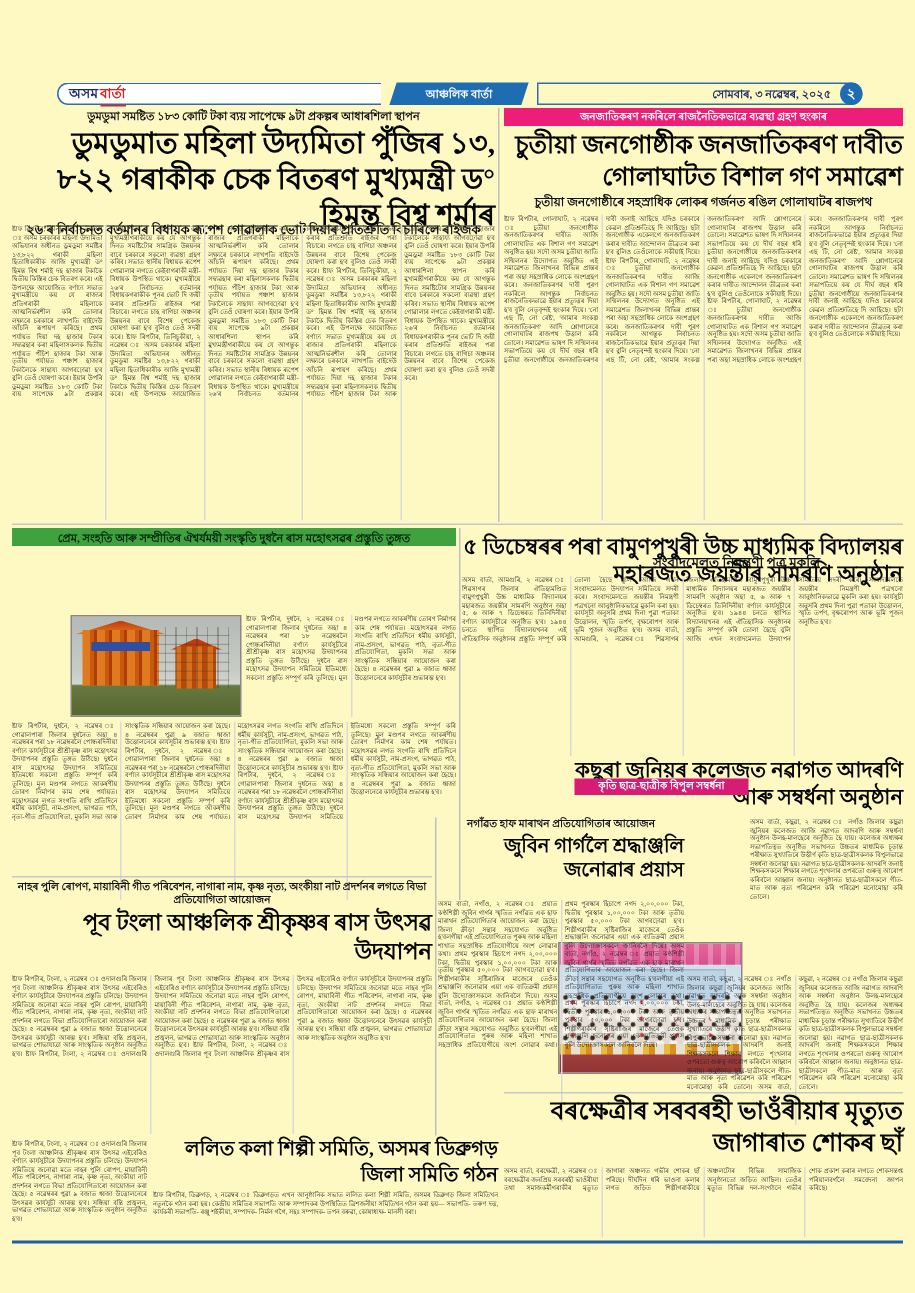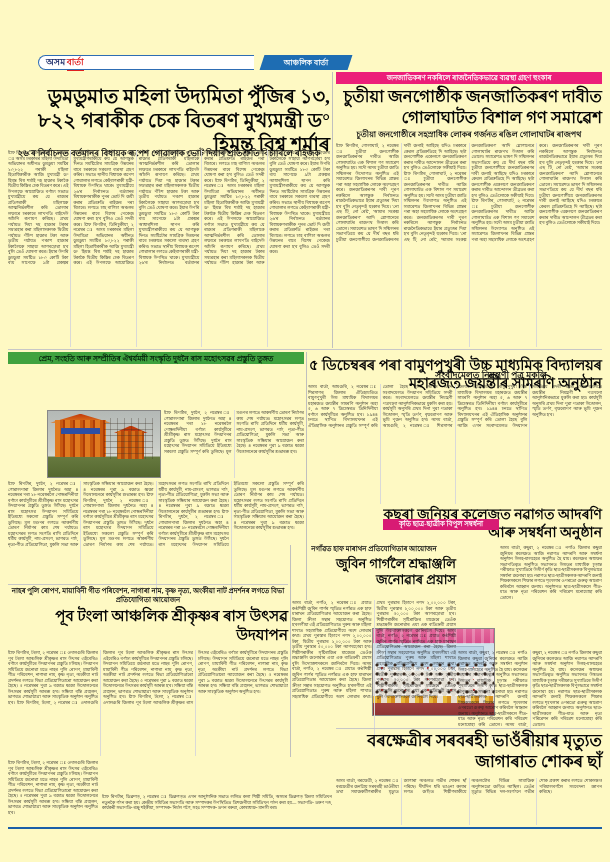--- a/index.html
+++ b/index.html
@@ -73,22 +73,27 @@
 <div class="page">
 
   <div class="hdr">
     <div class="logo-pill">
       <span class="logo-a">অসম</span>
       <span class="logo-b">বাৰ্তা</span>
     </div>
     <div class="tab-wrap">
       <span>আঞ্চলিক বাৰ্তা</span>
     </div>
+    <div class="date-box">
+      <span class="date-text">সোমবাৰ, ৩ নৱেম্বৰ, ২০২৫</span>
+      <span class="page-badge">২</span>
+    </div>
   </div>
 
+  <div class="abs kicker" style="left:8px;top:73px;width:322px;">ডুমডুমা সমষ্টিত ১৮৩ কোটি টকা ব্যয় সাপেক্ষে ৯টা প্ৰকল্পৰ আধাৰশিলা স্থাপন</div>
   <div class="abs hl" style="left:8px;top:85px;width:322px;font-size:19.5px;line-height:24px;">ডুমডুমাত মহিলা উদ্যমিতা পুঁজিৰ ১৩, ৮২২ গৰাকীক চেক বিতৰণ মুখ্যমন্ত্ৰী ড° হিমন্ত বিশ্ব শৰ্মাৰ</div>
   <div class="abs subhead" style="left:8px;top:148px;width:322px;">২৬'ৰ নিৰ্বাচনত বৰ্তমানৰ বিধায়ক ৰূপেশ গোৱালাক ভোট দিয়াৰ প্ৰতিশ্ৰুতি বিচাৰিলে ৰাইজক</div>
   <div class="abs body-cols" style="left:8px;top:150px;width:322px;height:197px;column-count:5;">ষ্টাফ ৰিপৰ্টাৰ, তিনিচুকীয়া, ২ নৱেম্বৰ ঃ অসম চৰকাৰৰ মহিলা উদ্যমিতা অভিযানৰ অধীনত ডুমডুমা সমষ্টিৰ ১৩,৮২২ গৰাকী মহিলা হিতাধিকাৰীক আজি মুখ্যমন্ত্ৰী ড° হিমন্ত বিশ্ব শৰ্মাই দহ হাজাৰ টকাকৈ দ্বিতীয় কিস্তিৰ চেক বিতৰণ কৰে। এই উপলক্ষে আয়োজিত বৰ্ণাঢ্য সভাত মুখ্যমন্ত্ৰীয়ে কয় যে ৰাজ্যৰ প্ৰতিগৰাকী মহিলাকে আত্মনিৰ্ভৰশীল কৰি তোলাৰ লক্ষ্যৰে চৰকাৰে লাখপতি বাইদেউ আঁচনি ৰূপায়ণ কৰিছে। প্ৰথম পৰ্যায়ত দিয়া দহ হাজাৰ টকাৰ সদ্ব্যৱহাৰ কৰা মহিলাসকলক দ্বিতীয় পৰ্যায়ত পঁচিশ হাজাৰ টকা আৰু তৃতীয় পৰ্যায়ত পঞ্চাশ হাজাৰ টকালৈকে সাহায্য আগবঢ়োৱা হ'ব বুলি তেওঁ ঘোষণা কৰে। ইয়াৰ উপৰি ডুমডুমা সমষ্টিত ১৮৩ কোটি টকা ব্যয় সাপেক্ষে ৯টা প্ৰকল্পৰ আধাৰশিলা স্থাপন কৰি মুখ্যমন্ত্ৰীগৰাকীয়ে কয় যে আগন্তুক দিনত সমষ্টিটোৰ সামগ্ৰিক উন্নয়নৰ বাবে চৰকাৰে সকলো ব্যৱস্থা গ্ৰহণ কৰিব। সভাত স্থানীয় বিধায়ক ৰূপেশ গোৱালাৰ লগতে কেইবাগৰাকী মন্ত্ৰী-বিধায়ক উপস্থিত থাকে। মুখ্যমন্ত্ৰীয়ে ২৬'ৰ নিৰ্বাচনত বৰ্তমানৰ বিধায়কগৰাকীক পুনৰ ভোট দি জয়ী কৰাৰ প্ৰতিশ্ৰুতি ৰাইজৰ পৰা বিচাৰে। লগতে চাহ বাগিচা অঞ্চলৰ উন্নয়নৰ বাবে বিশেষ পেকেজ ঘোষণা কৰা হ'ব বুলিও তেওঁ সদৰী কৰে। ষ্টাফ ৰিপৰ্টাৰ, তিনিচুকীয়া, ২ নৱেম্বৰ ঃ অসম চৰকাৰৰ মহিলা উদ্যমিতা অভিযানৰ অধীনত ডুমডুমা সমষ্টিৰ ১৩,৮২২ গৰাকী মহিলা হিতাধিকাৰীক আজি মুখ্যমন্ত্ৰী ড° হিমন্ত বিশ্ব শৰ্মাই দহ হাজাৰ টকাকৈ দ্বিতীয় কিস্তিৰ চেক বিতৰণ কৰে। এই উপলক্ষে আয়োজিত বৰ্ণাঢ্য সভাত মুখ্যমন্ত্ৰীয়ে কয় যে ৰাজ্যৰ প্ৰতিগৰাকী মহিলাকে আত্মনিৰ্ভৰশীল কৰি তোলাৰ লক্ষ্যৰে চৰকাৰে লাখপতি বাইদেউ আঁচনি ৰূপায়ণ কৰিছে। প্ৰথম পৰ্যায়ত দিয়া দহ হাজাৰ টকাৰ সদ্ব্যৱহাৰ কৰা মহিলাসকলক দ্বিতীয় পৰ্যায়ত পঁচিশ হাজাৰ টকা আৰু তৃতীয় পৰ্যায়ত পঞ্চাশ হাজাৰ টকালৈকে সাহায্য আগবঢ়োৱা হ'ব বুলি তেওঁ ঘোষণা কৰে। ইয়াৰ উপৰি ডুমডুমা সমষ্টিত ১৮৩ কোটি টকা ব্যয় সাপেক্ষে ৯টা প্ৰকল্পৰ আধাৰশিলা স্থাপন কৰি মুখ্যমন্ত্ৰীগৰাকীয়ে কয় যে আগন্তুক দিনত সমষ্টিটোৰ সামগ্ৰিক উন্নয়নৰ বাবে চৰকাৰে সকলো ব্যৱস্থা গ্ৰহণ কৰিব। সভাত স্থানীয় বিধায়ক ৰূপেশ গোৱালাৰ লগতে কেইবাগৰাকী মন্ত্ৰী-বিধায়ক উপস্থিত থাকে। মুখ্যমন্ত্ৰীয়ে ২৬'ৰ নিৰ্বাচনত বৰ্তমানৰ বিধায়কগৰাকীক পুনৰ ভোট দি জয়ী কৰাৰ প্ৰতিশ্ৰুতি ৰাইজৰ পৰা বিচাৰে। লগতে চাহ বাগিচা অঞ্চলৰ উন্নয়নৰ বাবে বিশেষ পেকেজ ঘোষণা কৰা হ'ব বুলিও তেওঁ সদৰী কৰে। ষ্টাফ ৰিপৰ্টাৰ, তিনিচুকীয়া, ২ নৱেম্বৰ ঃ অসম চৰকাৰৰ মহিলা উদ্যমিতা অভিযানৰ অধীনত ডুমডুমা সমষ্টিৰ ১৩,৮২২ গৰাকী মহিলা হিতাধিকাৰীক আজি মুখ্যমন্ত্ৰী ড° হিমন্ত বিশ্ব শৰ্মাই দহ হাজাৰ টকাকৈ দ্বিতীয় কিস্তিৰ চেক বিতৰণ কৰে। এই উপলক্ষে আয়োজিত বৰ্ণাঢ্য সভাত মুখ্যমন্ত্ৰীয়ে কয় যে ৰাজ্যৰ প্ৰতিগৰাকী মহিলাকে আত্মনিৰ্ভৰশীল কৰি তোলাৰ লক্ষ্যৰে চৰকাৰে লাখপতি বাইদেউ আঁচনি ৰূপায়ণ কৰিছে। প্ৰথম পৰ্যায়ত দিয়া দহ হাজাৰ টকাৰ সদ্ব্যৱহাৰ কৰা মহিলাসকলক দ্বিতীয় পৰ্যায়ত পঁচিশ হাজাৰ টকা আৰু তৃতীয় পৰ্যায়ত পঞ্চাশ হাজাৰ টকালৈকে সাহায্য আগবঢ়োৱা হ'ব বুলি তেওঁ ঘোষণা কৰে। ইয়াৰ উপৰি ডুমডুমা সমষ্টিত ১৮৩ কোটি টকা ব্যয় সাপেক্ষে ৯টা প্ৰকল্পৰ আধাৰশিলা স্থাপন কৰি মুখ্যমন্ত্ৰীগৰাকীয়ে কয় যে আগন্তুক দিনত সমষ্টিটোৰ সামগ্ৰিক উন্নয়নৰ বাবে চৰকাৰে সকলো ব্যৱস্থা গ্ৰহণ কৰিব। সভাত স্থানীয় বিধায়ক ৰূপেশ গোৱালাৰ লগতে কেইবাগৰাকী মন্ত্ৰী-বিধায়ক উপস্থিত থাকে। মুখ্যমন্ত্ৰীয়ে ২৬'ৰ নিৰ্বাচনত বৰ্তমানৰ বিধায়কগৰাকীক পুনৰ ভোট দি জয়ী কৰাৰ প্ৰতিশ্ৰুতি ৰাইজৰ পৰা বিচাৰে। লগতে চাহ বাগিচা অঞ্চলৰ উন্নয়নৰ বাবে বিশেষ পেকেজ ঘোষণা কৰা হ'ব বুলিও তেওঁ সদৰী কৰে।</div>
 
   <div class="vline" style="left:332px;top:72px;height:276px;"></div>
 
   <div class="abs kicker-pink" style="left:336px;top:72px;width:262px;">জনজাতিকৰণ নকৰিলে ৰাজনৈতিকভাৱে ব্যৱস্থা গ্ৰহণ হুংকাৰ</div>
   <div class="abs hl" style="left:336px;top:86px;width:266px;font-size:16.5px;line-height:21px;">চুতীয়া জনগোষ্ঠীক জনজাতিকৰণ দাবীত গোলাঘাটত বিশাল গণ সমাৱেশ</div>
   <div class="abs subhead" style="left:336px;top:130px;width:266px;font-size:8px;">চুতীয়া জনগোষ্ঠীৰে সহস্ৰাধিক লোকৰ গৰ্জনত ৰঙিল গোলাঘাটৰ ৰাজপথ</div>
   <div class="abs body-cols" style="left:336px;top:143px;width:266px;height:204px;column-count:4;">ষ্টাফ ৰিপৰ্টাৰ, গোলাঘাট, ২ নৱেম্বৰ ঃ চুতীয়া জনগোষ্ঠীক জনজাতিকৰণৰ দাবীত আজি গোলাঘাটত এক বিশাল গণ সমাৱেশ অনুষ্ঠিত হয়। সদৌ অসম চুতীয়া জাতি সন্মিলনৰ উদ্যোগত অনুষ্ঠিত এই সমাৱেশত জিলাখনৰ বিভিন্ন প্ৰান্তৰ পৰা অহা সহস্ৰাধিক লোকে অংশগ্ৰহণ কৰে। জনজাতিকৰণৰ দাবী পূৰণ নকৰিলে আগন্তুক নিৰ্বাচনত ৰাজনৈতিকভাৱে ইয়াৰ প্ৰত্যুত্তৰ দিয়া হ'ব বুলি নেতৃবৃন্দই হুংকাৰ দিয়ে। 'নো এছ টি, নো ৰেষ্ট', 'আমাৰ সংকল্প জনজাতিকৰণ' আদি শ্লোগানেৰে গোলাঘাটৰ ৰাজপথ উত্তাল কৰি তোলে। সমাৱেশত ভাষণ দি সন্মিলনৰ সভাপতিয়ে কয় যে দীৰ্ঘ বছৰ ধৰি চুতীয়া জনগোষ্ঠীয়ে জনজাতিকৰণৰ দাবী জনাই আহিছে যদিও চৰকাৰে কেৱল প্ৰতিশ্ৰুতিহে দি আহিছে। ছটা জনগোষ্ঠীক একেলগে জনজাতিকৰণ কৰাৰ দাবীত আন্দোলন তীব্ৰতৰ কৰা হ'ব বুলিও তেওঁলোকে সকীয়াই দিয়ে। ষ্টাফ ৰিপৰ্টাৰ, গোলাঘাট, ২ নৱেম্বৰ ঃ চুতীয়া জনগোষ্ঠীক জনজাতিকৰণৰ দাবীত আজি গোলাঘাটত এক বিশাল গণ সমাৱেশ অনুষ্ঠিত হয়। সদৌ অসম চুতীয়া জাতি সন্মিলনৰ উদ্যোগত অনুষ্ঠিত এই সমাৱেশত জিলাখনৰ বিভিন্ন প্ৰান্তৰ পৰা অহা সহস্ৰাধিক লোকে অংশগ্ৰহণ কৰে। জনজাতিকৰণৰ দাবী পূৰণ নকৰিলে আগন্তুক নিৰ্বাচনত ৰাজনৈতিকভাৱে ইয়াৰ প্ৰত্যুত্তৰ দিয়া হ'ব বুলি নেতৃবৃন্দই হুংকাৰ দিয়ে। 'নো এছ টি, নো ৰেষ্ট', 'আমাৰ সংকল্প জনজাতিকৰণ' আদি শ্লোগানেৰে গোলাঘাটৰ ৰাজপথ উত্তাল কৰি তোলে। সমাৱেশত ভাষণ দি সন্মিলনৰ সভাপতিয়ে কয় যে দীৰ্ঘ বছৰ ধৰি চুতীয়া জনগোষ্ঠীয়ে জনজাতিকৰণৰ দাবী জনাই আহিছে যদিও চৰকাৰে কেৱল প্ৰতিশ্ৰুতিহে দি আহিছে। ছটা জনগোষ্ঠীক একেলগে জনজাতিকৰণ কৰাৰ দাবীত আন্দোলন তীব্ৰতৰ কৰা হ'ব বুলিও তেওঁলোকে সকীয়াই দিয়ে। ষ্টাফ ৰিপৰ্টাৰ, গোলাঘাট, ২ নৱেম্বৰ ঃ চুতীয়া জনগোষ্ঠীক জনজাতিকৰণৰ দাবীত আজি গোলাঘাটত এক বিশাল গণ সমাৱেশ অনুষ্ঠিত হয়। সদৌ অসম চুতীয়া জাতি সন্মিলনৰ উদ্যোগত অনুষ্ঠিত এই সমাৱেশত জিলাখনৰ বিভিন্ন প্ৰান্তৰ পৰা অহা সহস্ৰাধিক লোকে অংশগ্ৰহণ কৰে। জনজাতিকৰণৰ দাবী পূৰণ নকৰিলে আগন্তুক নিৰ্বাচনত ৰাজনৈতিকভাৱে ইয়াৰ প্ৰত্যুত্তৰ দিয়া হ'ব বুলি নেতৃবৃন্দই হুংকাৰ দিয়ে। 'নো এছ টি, নো ৰেষ্ট', 'আমাৰ সংকল্প জনজাতিকৰণ' আদি শ্লোগানেৰে গোলাঘাটৰ ৰাজপথ উত্তাল কৰি তোলে। সমাৱেশত ভাষণ দি সন্মিলনৰ সভাপতিয়ে কয় যে দীৰ্ঘ বছৰ ধৰি চুতীয়া জনগোষ্ঠীয়ে জনজাতিকৰণৰ দাবী জনাই আহিছে যদিও চৰকাৰে কেৱল প্ৰতিশ্ৰুতিহে দি আহিছে। ছটা জনগোষ্ঠীক একেলগে জনজাতিকৰণ কৰাৰ দাবীত আন্দোলন তীব্ৰতৰ কৰা হ'ব বুলিও তেওঁলোকে সকীয়াই দিয়ে।</div>
@@ -128,20 +133,21 @@
   <div class="abs kicker" style="left:292px;top:545px;width:164px;font-size:7px;">নগাঁৱত হাফ মাৰাথন প্ৰতিযোগিতাৰ আয়োজন</div>
   <div class="abs hl" style="left:292px;top:556px;width:164px;font-size:13px;line-height:16px;">জুবিন গাৰ্গলৈ শ্ৰদ্ধাঞ্জলি জনোৱাৰ প্ৰয়াস</div>
   <div class="abs body-cols" style="left:292px;top:600px;width:164px;height:148px;column-count:2;">অসম বাৰ্তা, নগাঁও, ২ নৱেম্বৰ ঃ প্ৰয়াত কণ্ঠশিল্পী জুবিন গাৰ্গৰ স্মৃতিত নগাঁৱত এক হাফ মাৰাথন প্ৰতিযোগিতাৰ আয়োজন কৰা হৈছে। জিলা ক্ৰীড়া সন্থাৰ সহযোগত অনুষ্ঠিত হ'বলগীয়া এই প্ৰতিযোগিতাত পুৰুষ আৰু মহিলা শাখাত সহস্ৰাধিক প্ৰতিযোগীয়ে অংশ লোৱাৰ কথা। প্ৰথম পুৰস্কাৰ হিচাপে নগদ ২,০০,০০০ টকা, দ্বিতীয় পুৰস্কাৰ ১,০০,০০০ টকা আৰু তৃতীয় পুৰস্কাৰ ৫০,০০০ টকা আগবঢ়োৱা হ'ব। শিল্পীগৰাকীৰ সৃষ্টিৰাজিৰ মাজেৰে তেওঁক শ্ৰদ্ধাঞ্জলি জনোৱাৰ এয়া এক ব্যতিক্ৰমী প্ৰয়াস বুলি উদ্যোক্তাসকলে জানিবলৈ দিয়ে। অসম বাৰ্তা, নগাঁও, ২ নৱেম্বৰ ঃ প্ৰয়াত কণ্ঠশিল্পী জুবিন গাৰ্গৰ স্মৃতিত নগাঁৱত এক হাফ মাৰাথন প্ৰতিযোগিতাৰ আয়োজন কৰা হৈছে। জিলা ক্ৰীড়া সন্থাৰ সহযোগত অনুষ্ঠিত হ'বলগীয়া এই প্ৰতিযোগিতাত পুৰুষ আৰু মহিলা শাখাত সহস্ৰাধিক প্ৰতিযোগীয়ে অংশ লোৱাৰ কথা। প্ৰথম পুৰস্কাৰ হিচাপে নগদ ২,০০,০০০ টকা, দ্বিতীয় পুৰস্কাৰ ১,০০,০০০ টকা আৰু তৃতীয় পুৰস্কাৰ ৫০,০০০ টকা আগবঢ়োৱা হ'ব। শিল্পীগৰাকীৰ সৃষ্টিৰাজিৰ মাজেৰে তেওঁক শ্ৰদ্ধাঞ্জলি জনোৱাৰ এয়া এক ব্যতিক্ৰমী প্ৰয়াস বুলি উদ্যোক্তাসকলে জানিবলৈ দিয়ে। অসম বাৰ্তা, নগাঁও, ২ নৱেম্বৰ ঃ প্ৰয়াত কণ্ঠশিল্পী জুবিন গাৰ্গৰ স্মৃতিত নগাঁৱত এক হাফ মাৰাথন প্ৰতিযোগিতাৰ আয়োজন কৰা হৈছে। জিলা ক্ৰীড়া সন্থাৰ সহযোগত অনুষ্ঠিত হ'বলগীয়া এই প্ৰতিযোগিতাত পুৰুষ আৰু মহিলা শাখাত সহস্ৰাধিক প্ৰতিযোগীয়ে অংশ লোৱাৰ কথা। প্ৰথম পুৰস্কাৰ হিচাপে নগদ ২,০০,০০০ টকা, দ্বিতীয় পুৰস্কাৰ ১,০০,০০০ টকা আৰু তৃতীয় পুৰস্কাৰ ৫০,০০০ টকা আগবঢ়োৱা হ'ব। শিল্পীগৰাকীৰ সৃষ্টিৰাজিৰ মাজেৰে তেওঁক শ্ৰদ্ধাঞ্জলি জনোৱাৰ এয়া এক ব্যতিক্ৰমী প্ৰয়াস বুলি উদ্যোক্তাসকলে জানিবলৈ দিয়ে।</div>
 
   <div class="hline" style="left:8px;top:584px;width:280px;"></div>
   <div class="abs hl" style="left:8px;top:607px;width:280px;font-size:15px;line-height:19px;">পূব টংলা আঞ্চলিক শ্ৰীকৃষ্ণৰ ৰাস উৎসৱ উদযাপন</div>
   <div class="abs kicker" style="left:8px;top:587px;width:280px;font-size:7px;">নাহৰ পুলি ৰোপণ, মায়াবিনী গীত পৰিবেশন, নাগাৰা নাম, কৃষ্ণ নৃত্য, অংকীয়া নাট প্ৰদৰ্শনৰ লগতে বিভা প্ৰতিযোগিতা আয়োজন</div>
   <div class="abs body-cols" style="left:8px;top:650px;width:280px;height:106px;column-count:3;">ষ্টাফ ৰিপৰ্টাৰ, টংলা, ২ নৱেম্বৰ ঃ ওদালগুৰি জিলাৰ পূব টংলা আঞ্চলিক শ্ৰীকৃষ্ণৰ ৰাস উৎসৱ এইবেৰিও বৰ্ণাঢ্য কাৰ্যসূচীৰে উদযাপনৰ প্ৰস্তুতি চলিছে। উদযাপন সমিতিয়ে জনোৱা মতে নাহৰ পুলি ৰোপণ, মায়াবিনী গীত পৰিবেশন, নাগাৰা নাম, কৃষ্ণ নৃত্য, অংকীয়া নাট প্ৰদৰ্শনৰ লগতে বিভা প্ৰতিযোগিতাৰো আয়োজন কৰা হৈছে। ৫ নৱেম্বৰৰ পুৱা ৯ বজাত ধ্বজা উত্তোলনেৰে উৎসৱৰ কাৰ্যসূচী আৰম্ভ হ'ব। সন্ধিয়া বন্তি প্ৰজ্বলন, ভাগৱত শোভাযাত্ৰা আৰু সাংস্কৃতিক অনুষ্ঠান অনুষ্ঠিত হ'ব। ষ্টাফ ৰিপৰ্টাৰ, টংলা, ২ নৱেম্বৰ ঃ ওদালগুৰি জিলাৰ পূব টংলা আঞ্চলিক শ্ৰীকৃষ্ণৰ ৰাস উৎসৱ এইবেৰিও বৰ্ণাঢ্য কাৰ্যসূচীৰে উদযাপনৰ প্ৰস্তুতি চলিছে। উদযাপন সমিতিয়ে জনোৱা মতে নাহৰ পুলি ৰোপণ, মায়াবিনী গীত পৰিবেশন, নাগাৰা নাম, কৃষ্ণ নৃত্য, অংকীয়া নাট প্ৰদৰ্শনৰ লগতে বিভা প্ৰতিযোগিতাৰো আয়োজন কৰা হৈছে। ৫ নৱেম্বৰৰ পুৱা ৯ বজাত ধ্বজা উত্তোলনেৰে উৎসৱৰ কাৰ্যসূচী আৰম্ভ হ'ব। সন্ধিয়া বন্তি প্ৰজ্বলন, ভাগৱত শোভাযাত্ৰা আৰু সাংস্কৃতিক অনুষ্ঠান অনুষ্ঠিত হ'ব। ষ্টাফ ৰিপৰ্টাৰ, টংলা, ২ নৱেম্বৰ ঃ ওদালগুৰি জিলাৰ পূব টংলা আঞ্চলিক শ্ৰীকৃষ্ণৰ ৰাস উৎসৱ এইবেৰিও বৰ্ণাঢ্য কাৰ্যসূচীৰে উদযাপনৰ প্ৰস্তুতি চলিছে। উদযাপন সমিতিয়ে জনোৱা মতে নাহৰ পুলি ৰোপণ, মায়াবিনী গীত পৰিবেশন, নাগাৰা নাম, কৃষ্ণ নৃত্য, অংকীয়া নাট প্ৰদৰ্শনৰ লগতে বিভা প্ৰতিযোগিতাৰো আয়োজন কৰা হৈছে। ৫ নৱেম্বৰৰ পুৱা ৯ বজাত ধ্বজা উত্তোলনেৰে উৎসৱৰ কাৰ্যসূচী আৰম্ভ হ'ব। সন্ধিয়া বন্তি প্ৰজ্বলন, ভাগৱত শোভাযাত্ৰা আৰু সাংস্কৃতিক অনুষ্ঠান অনুষ্ঠিত হ'ব।</div>
   <div class="abs body-plain" style="left:8px;top:760px;width:90px;height:62px;">ষ্টাফ ৰিপৰ্টাৰ, টংলা, ২ নৱেম্বৰ ঃ ওদালগুৰি জিলাৰ পূব টংলা আঞ্চলিক শ্ৰীকৃষ্ণৰ ৰাস উৎসৱ এইবেৰিও বৰ্ণাঢ্য কাৰ্যসূচীৰে উদযাপনৰ প্ৰস্তুতি চলিছে। উদযাপন সমিতিয়ে জনোৱা মতে নাহৰ পুলি ৰোপণ, মায়াবিনী গীত পৰিবেশন, নাগাৰা নাম, কৃষ্ণ নৃত্য, অংকীয়া নাট প্ৰদৰ্শনৰ লগতে বিভা প্ৰতিযোগিতাৰো আয়োজন কৰা হৈছে। ৫ নৱেম্বৰৰ পুৱা ৯ বজাত ধ্বজা উত্তোলনেৰে উৎসৱৰ কাৰ্যসূচী আৰম্ভ হ'ব। সন্ধিয়া বন্তি প্ৰজ্বলন, ভাগৱত শোভাযাত্ৰা আৰু সাংস্কৃতিক অনুষ্ঠান অনুষ্ঠিত হ'ব।</div>
 
+  <div class="abs hl" style="left:102px;top:758px;width:230px;font-size:13px;line-height:16.5px;">ললিত কলা শিল্পী সমিতি, অসমৰ ডিব্ৰুগড় জিলা সমিতি গঠন</div>
   <div class="abs body-plain" style="left:102px;top:794px;width:230px;height:30px;">ষ্টাফ ৰিপৰ্টাৰ, ডিব্ৰুগড়, ২ নৱেম্বৰ ঃ ডিব্ৰুগড়ত এখন আনুষ্ঠানিক সভাত ললিত কলা শিল্পী সমিতি, অসমৰ ডিব্ৰুগড় জিলা সমিতিখন নতুনকৈ গঠন কৰা হয়। কেন্দ্ৰীয় সমিতিৰ সভাপতি আৰু সম্পাদকৰ উপস্থিতিত ত্ৰিশজনীয়া সমিতিখন গঠন কৰা হয়— সভাপতি- তৰুণ দত্ত, কাৰ্যকৰী সভাপতি- ৰঞ্জু শইকীয়া, সম্পাদক- নিৰ্মল গগৈ, সহঃ সম্পাদক- তপন বৰুৱা, কোষাধ্যক্ষ- মানসী বৰা।</div>
 
   <div class="hline" style="left:336px;top:728px;width:266px;"></div>
   <div class="abs hl" style="left:336px;top:731px;width:266px;font-size:16.5px;line-height:20.5px;">বৰক্ষেত্ৰীৰ সৰবৰহী ভাওঁৰীয়াৰ মৃত্যুত জাগাৰাত শোকৰ ছাঁ</div>
   <div class="abs body-cols" style="left:336px;top:778px;width:266px;height:47px;column-count:4;">অসম বাৰ্তা, বৰক্ষেত্ৰী, ২ নৱেম্বৰ ঃ বৰক্ষেত্ৰীৰ জনপ্ৰিয় সৰবৰহী ভাওঁৰীয়া তথা সমাজকৰ্মীগৰাকীৰ মৃত্যুত জাগাৰা অঞ্চলত গভীৰ শোকৰ ছাঁ পৰিছে। দীৰ্ঘদিন ধৰি ভাওনা কলাৰ লগত জড়িত শিল্পীগৰাকীয়ে অঞ্চলটোৰ বিভিন্ন সামাজিক অনুষ্ঠানতো জড়িত আছিল। তেওঁৰ মৃত্যুত বিভিন্ন দল-সংগঠনে গভীৰ শোক প্ৰকাশ কৰাৰ লগতে শোকসন্তপ্ত পৰিয়ালবৰ্গলৈ সমবেদনা জ্ঞাপন কৰিছে।</div>
 
   <div class="bottom-rule" style="left:8px;top:827px;width:594px;height:2px;"></div>
 
 </div>
 

